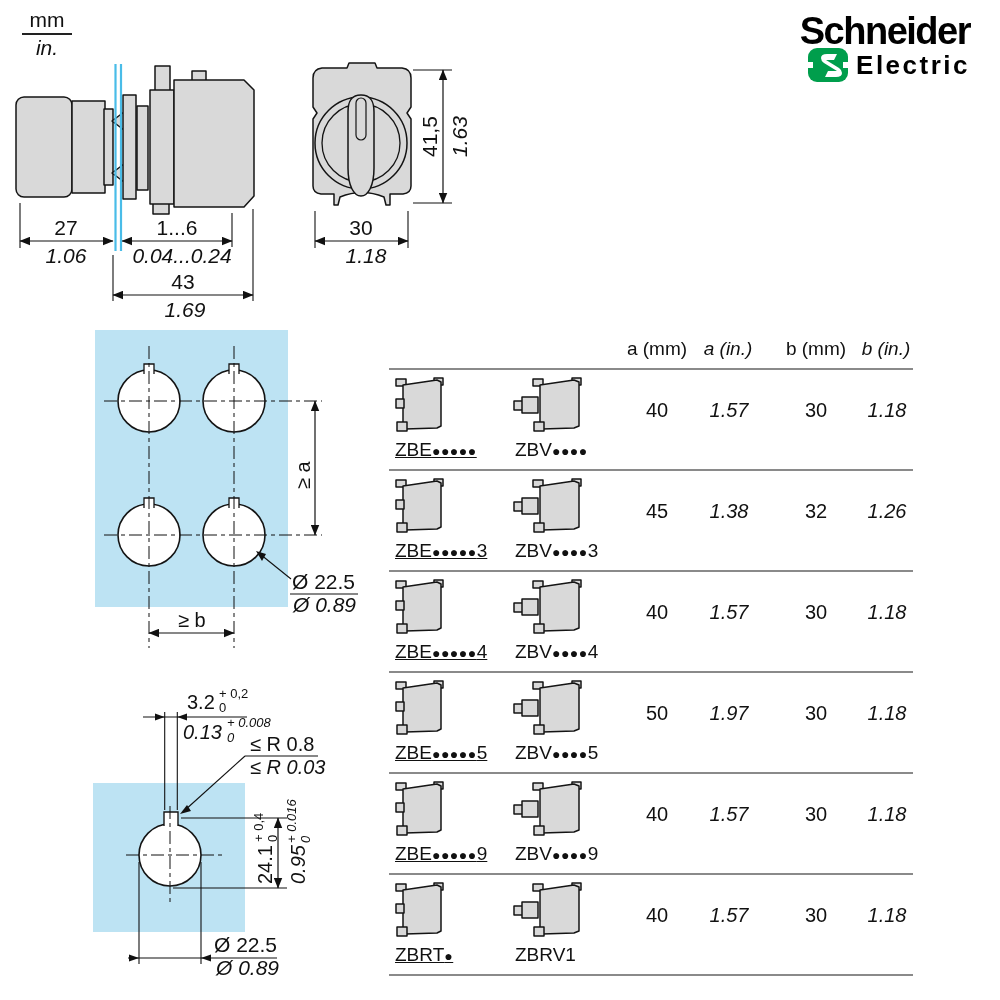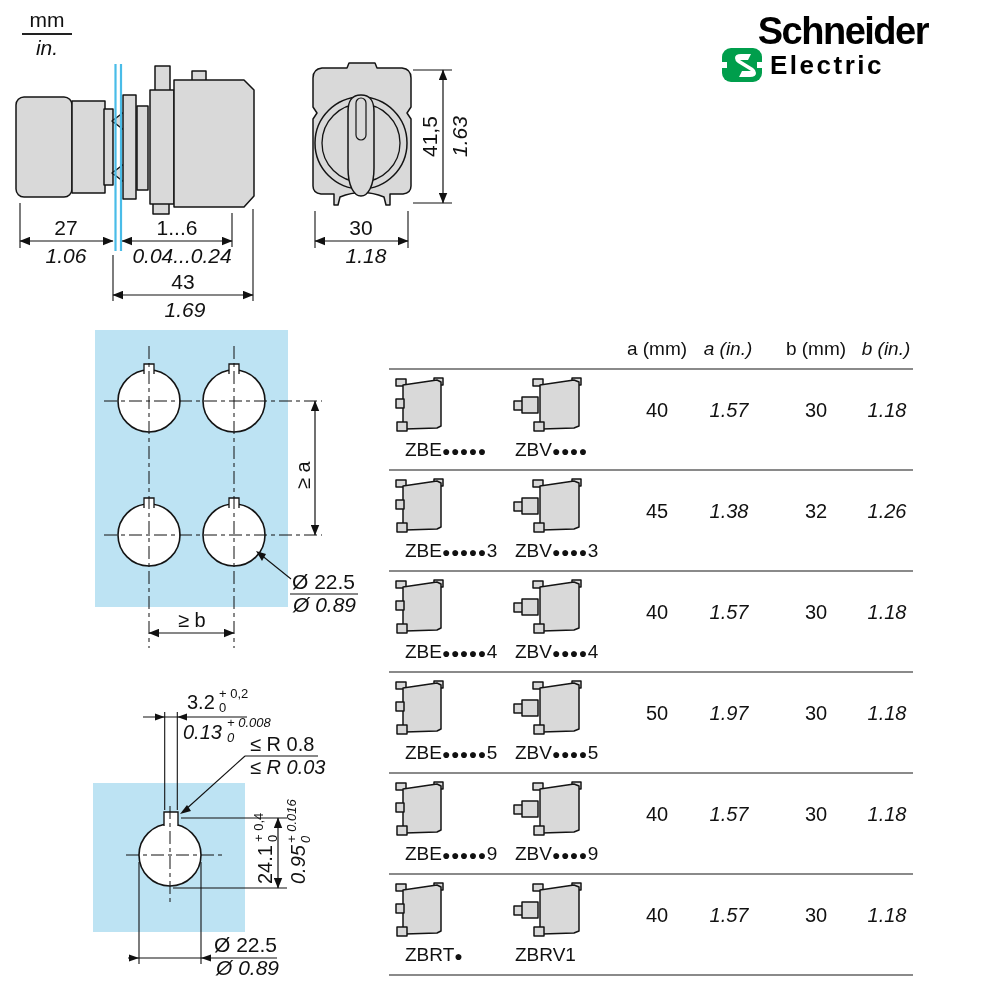--- a/index.html
+++ b/index.html
@@ -1,25 +1,25 @@
 <!DOCTYPE html>
 <html><head>
 <meta charset="utf-8">
 <style>
   html,body{margin:0;padding:0;background:#fff;}
   .page{position:relative;width:956px;height:1000px;background:#fff;overflow:hidden;
-        font-family:"Liberation Sans",sans-serif;color:#111;}
+        font-family:"Liberation Sans",sans-serif;color:#111;padding-left:42px;}
   
   .units{position:absolute;left:22px;top:8px;width:50px;text-align:center;}
   .units-mm{font-size:21px;border-bottom:2px solid #222;padding-bottom:1px;}
   .units-in{font-size:21px;font-style:italic;padding-top:1px;}
   
   .logo{position:absolute;top:12px;right:28px;width:250px;text-align:right;}
   .logo-brand{font-size:38px;font-weight:bold;letter-spacing:-1.5px;line-height:38px;}
-  .logo-row{display:flex;justify-content:center;align-items:center;gap:8px;margin-top:-2px;}
+  .logo-row{display:flex;justify-content:flex-end;align-items:center;gap:8px;margin-top:-2px;}
   .logo-electric{font-size:26px;letter-spacing:2.5px;font-weight:bold;line-height:28px;}
   
   svg text{font-family:"Liberation Sans",sans-serif;fill:#111;}
   .t21{font-size:21px;} .t20{font-size:20px;} .t13{font-size:13px;}
   .it{font-style:italic;}
   .mid{text-anchor:middle;}
   .outl{fill:#D9D9D9;stroke:#141414;stroke-width:1.5;stroke-linejoin:round;}
   .whiteS{fill:#fff;stroke:#141414;stroke-width:1.6;}
   .ext{stroke:#111;stroke-width:1.1;fill:none;}
   .dim{stroke:#111;stroke-width:1.2;fill:none;marker-start:url(#arrB);marker-end:url(#arrB);}
@@ -27,21 +27,21 @@
   .cyL{stroke:#49BCE8;stroke-width:2.2;fill:none;}
   
   .dim-table{position:absolute;left:373px;top:330px;width:527px;height:652px;margin-left:16px;}
   .thead{position:absolute;left:0;top:0;width:524px;height:38px;border-bottom:2px solid #8a8a8a;}
   .th{position:absolute;top:8px;width:90px;text-align:center;font-size:19px;}
   .trow{position:absolute;left:0;width:524px;height:101px;border-bottom:2px solid #8a8a8a;}
   .ic{position:absolute;top:9px;}
   .ic-e{left:5px;width:52px;height:56px;}
   .ic-v{left:124px;width:72px;height:56px;}
   .ref{position:absolute;top:71px;font-size:19px;white-space:nowrap;}
-  .ref-e{left:16px;} .ref-v{left:126px;}
+  .ref-e{left:6px;text-decoration:underline;} .ref-v{left:126px;}
   .dots{font-size:14px;letter-spacing:.5px;}
   .val{position:absolute;top:31px;width:80px;text-align:center;font-size:20px;}
   .v1{left:228px;} .v2{left:300px;} .v3{left:387px;} .v4{left:458px;}
   .green{color:#000000;}
 </style>
 </head>
 <body>
 
 <div class="page">
 

